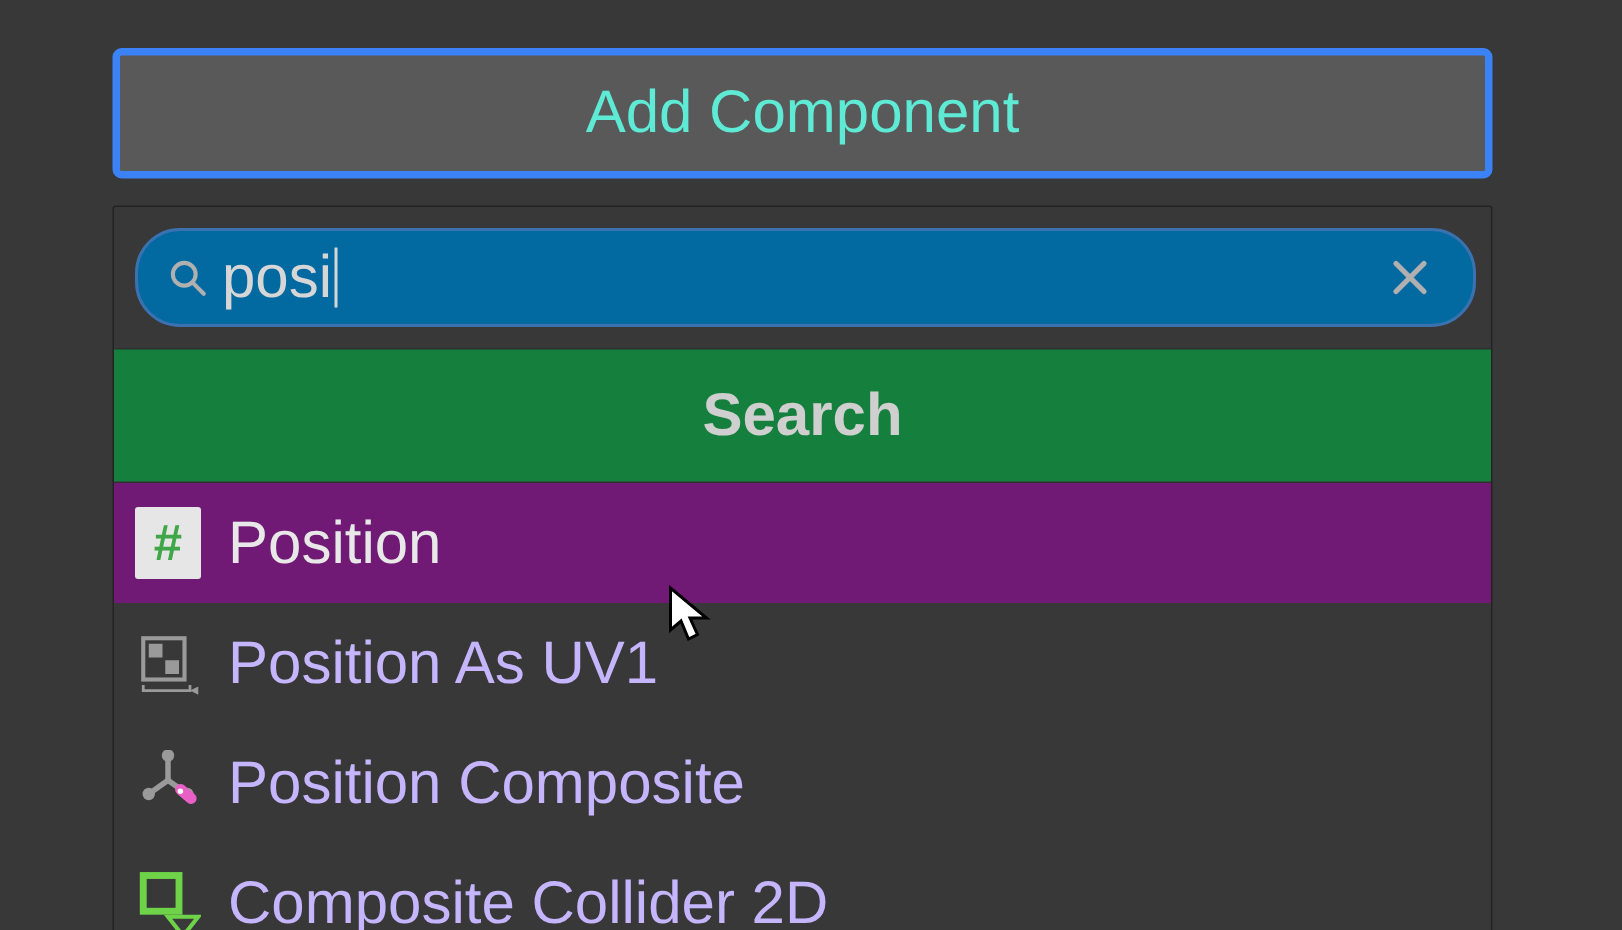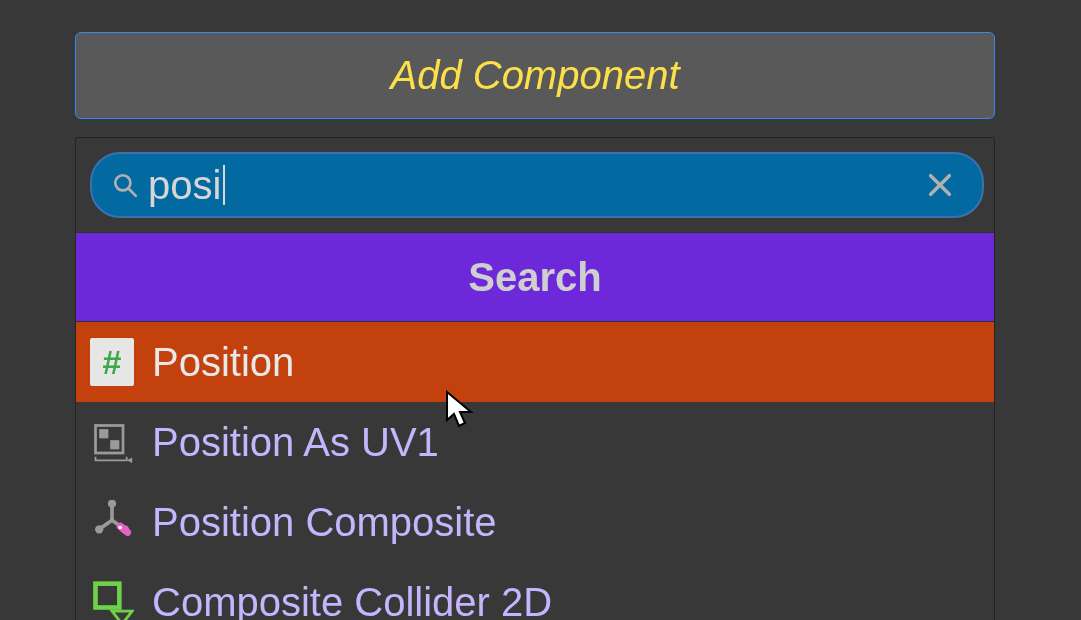--- a/index.html
+++ b/index.html
@@ -16,30 +16,29 @@
     position: absolute;
     left: 75px;
     top: 32px;
     width: 920px;
   }
 
   .add-button {
     width: 920px;
     height: 87px;
     background: #595959;
-    border: 1px solid #3b82f6;
+    border: 5px solid #3b82f6;
     border-radius: 6px;
-    color: #fde047;
+    color: #5eead4;
     font-size: 40px;
     font-weight: 400;
     display: flex;
     align-items: center;
     justify-content: center;
     cursor: pointer;
-    font-style: italic;
   }
 
   .dropdown {
     margin-top: 18px;
     width: 920px;
     background: #383838;
     border: 1px solid #232323;
     border-radius: 2px;
     overflow: hidden;
   }
@@ -96,39 +95,39 @@
   .section-header {
     height: 90px;
     display: flex;
     align-items: center;
     justify-content: center;
     color: #cfcfcf;
     font-size: 40px;
     font-weight: 600;
     border-top: 1px solid #303030;
     border-bottom: 1px solid #303030;
-    background: #6d28d9;
+    background: #15803d;
   }
 
   .results {
     display: flex;
     flex-direction: column;
   }
 
   .result-item {
     height: 80px;
     display: flex;
     align-items: center;
     padding-left: 12px;
     cursor: pointer;
     gap: 16px;
   }
 
   .result-item.selected {
-    background: #c2410c;
+    background: #701a75;
   }
 
   .result-label {
     font-size: 40px;
     font-weight: 400;
     color: #c4b5fd;
   }
 
   .result-item.selected .result-label {
     color: #e8e8e8;

